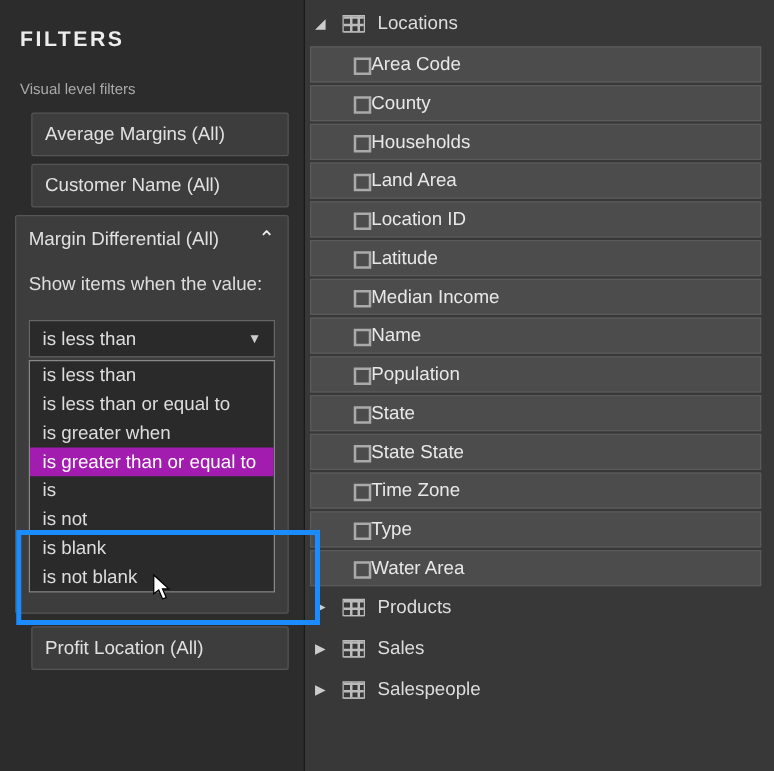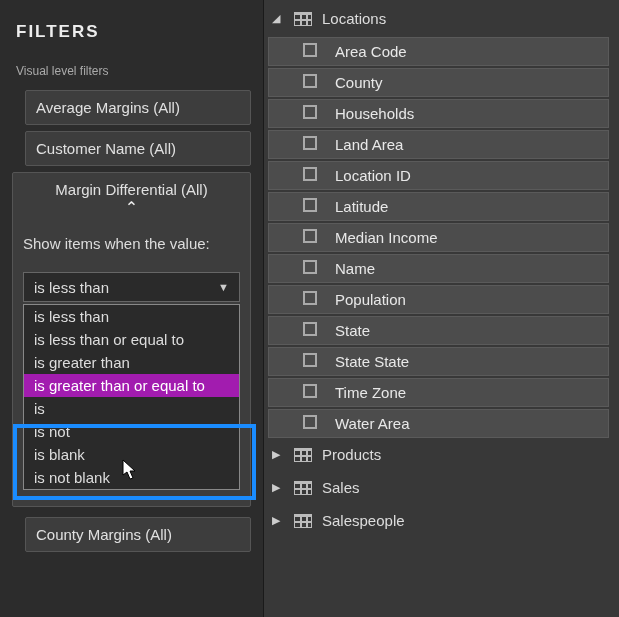--- a/index.html
+++ b/index.html
@@ -6,21 +6,21 @@
   body {
     font-family: 'Segoe UI', Arial, sans-serif;
     background: #333;
     width: 619px;
     height: 617px;
     display: flex;
     overflow: hidden;
     color: #ddd;
   }
   .left-pane {
-    width: 264px;
+    width: 244px;
     background: #2c2c2c;
     padding: 22px 12px 12px 12px;
     border-right: 1px solid #1a1a1a;
     position: relative;
   }
   .filters-title {
     font-size: 17px;
     font-weight: 700;
     letter-spacing: 2px;
     color: #ededed;
@@ -52,21 +52,20 @@
     border-radius: 2px;
     padding: 8px 10px 16px 10px;
     margin-bottom: 6px;
     font-size: 15px;
     color: #e0e0e0;
   }
   .filter-header {
     display: flex;
     justify-content: space-between;
     align-items: center;
-    flex-direction: column;
   }
   .chevron {
     font-size: 16px;
     color: #eee;
   }
   .show-items-label {
     margin-top: 16px;
     font-size: 15px;
     color: #ddd;
     line-height: 1.4;
@@ -153,22 +152,21 @@
     background:
       linear-gradient(#bbb,#bbb) 0 0/100% 2px no-repeat,
       linear-gradient(#bbb,#bbb) 0 6px/100% 2px no-repeat,
       linear-gradient(#bbb,#bbb) 0 12px/100% 2px no-repeat,
       linear-gradient(#bbb,#bbb) 5px 0/2px 100% no-repeat,
       linear-gradient(#bbb,#bbb) 11px 0/2px 100% no-repeat;
     border: 1px solid #bbb;
   }
   .field-row {
     display: flex;
-    align-items: flex-start;
-    gap: 18px;
+    align-items: flex-end;
     background: #4c4c4c;
     border: 1px solid #5a5a5a;
     margin: 2px 0;
     padding: 5px 8px 5px 34px;
     font-size: 15px;
     color: #e8e8e8;
   }
   .checkbox {
     width: 14px;
     height: 14px;
@@ -200,31 +198,31 @@
     <div class="show-items-label">Show items when the value:</div>
 
     <div class="select-box">
       <span>is less than</span>
       <span class="dropdown-caret">▼</span>
     </div>
 
     <div class="dropdown-list">
       <div class="dropdown-item">is less than</div>
       <div class="dropdown-item">is less than or equal to</div>
-      <div class="dropdown-item">is greater than</div>
+      <div class="dropdown-item">is greater when</div>
       <div class="dropdown-item hovered">is greater than or equal to</div>
       <div class="dropdown-item">is</div>
       <div class="dropdown-item">is not</div>
       <div class="dropdown-item">is blank</div>
       <div class="dropdown-item">is not blank</div>
     </div>
   </div>
 
   <div class="filter-card" style="margin-top:10px;">
-    <span>County Margins  (All)</span>
+    <span>Profit Location  (All)</span>
   </div>
 
   <div class="highlight-box" style="left:13px; top:424px; width:243px; height:76px;"></div>
 
   <svg class="cursor" style="left:122px; top:459px;" viewBox="0 0 16 22">
     <path d="M1 1 L1 16 L5 13 L8 20 L11 19 L8 12 L13 12 Z" fill="white" stroke="black" stroke-width="1"></path>
   </svg>
 </div>
 
 <div class="right-pane">
@@ -278,20 +276,24 @@
   <div class="field-row">
       <span class="checkbox"></span>
       <span>State State</span>
     </div>
   <div class="field-row">
       <span class="checkbox"></span>
       <span>Time Zone</span>
     </div>
   <div class="field-row">
       <span class="checkbox"></span>
+      <span>Type</span>
+    </div>
+  <div class="field-row">
+      <span class="checkbox"></span>
       <span>Water Area</span>
     </div>
 
   <div class="tree-header sub">
     <span class="tri">▶</span>
     <span class="table-icon"></span>
     <span>Products</span>
   </div>
   <div class="tree-header sub">
     <span class="tri">▶</span>

